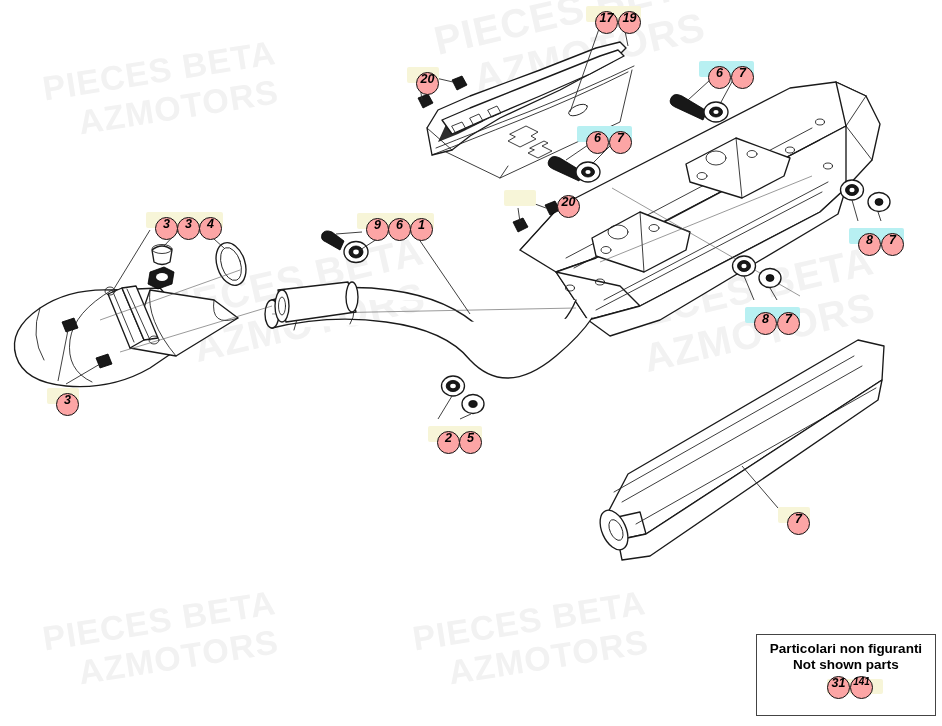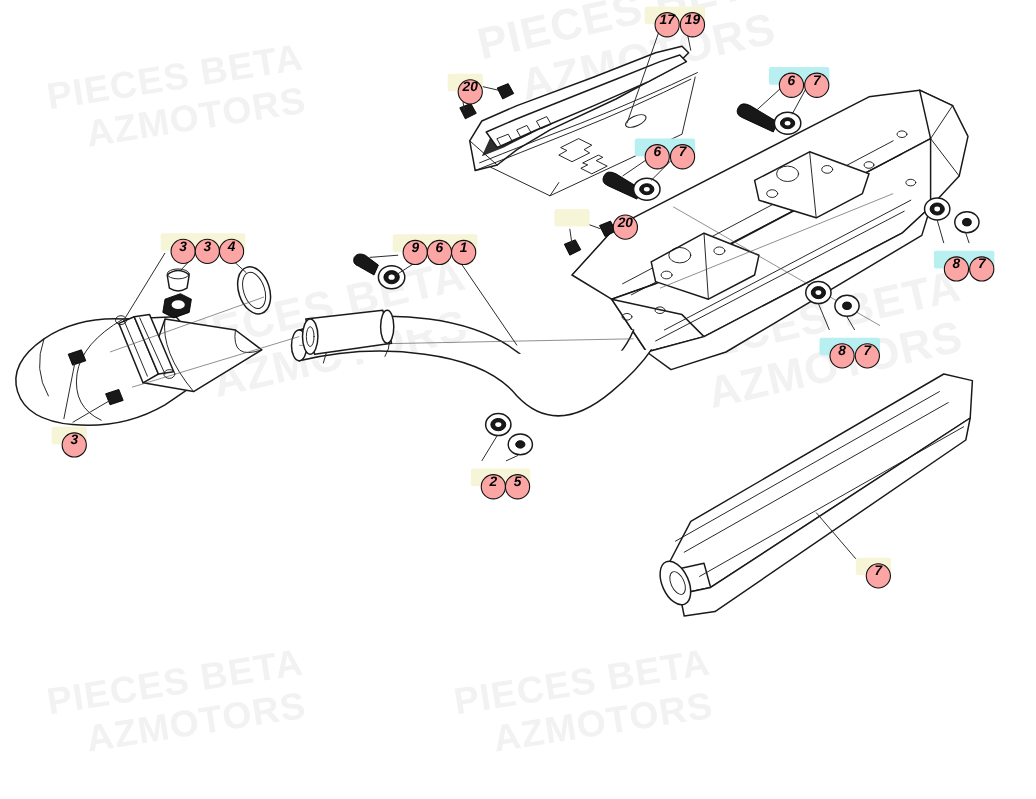--- a/index.html
+++ b/index.html
@@ -375,14 +375,27 @@
   <div class="balloon" style="left:437px;top:431px;">
       <span>2</span>
     </div>
   <div class="balloon" style="left:459px;top:431px;">
       <span>5</span>
     </div>
   <div class="balloon" style="left:787px;top:512px;">
       <span>7</span>
     </div>
 
+  <div id="legend" style="left:756px;top:634px;width:180px;height:82px;padding:6px 8px 0;">
+    <div class="lt">Particolari non figuranti</div>
+    <div class="lt">Not shown parts</div>
+    <div class="lb">
+      <div class="hl yellow" style="left:62px;top:4px;width:56px;height:15px;"></div>
+      <div class="balloon" style="left:62px;top:1px;">
+        <span>31</span>
+      </div>
+      <div class="balloon small" style="left:85px;top:1px;">
+        <span>141</span>
+      </div>
+    </div>
+  </div>
 
 </div>
 
 </body></html>

